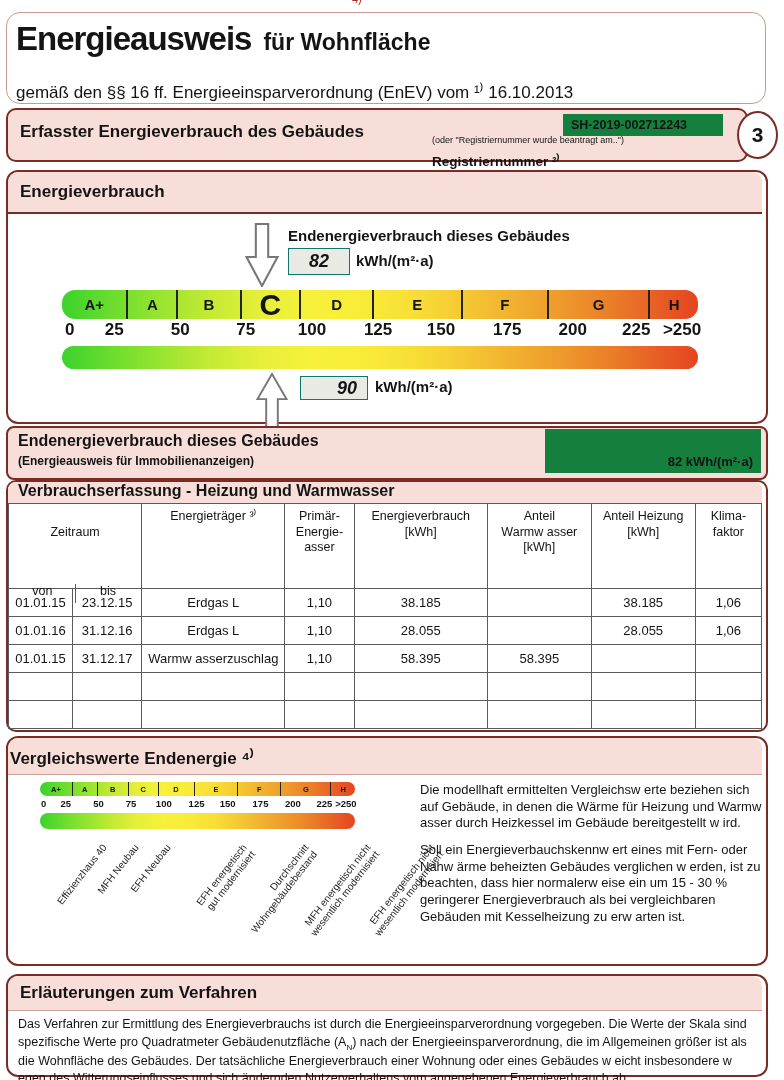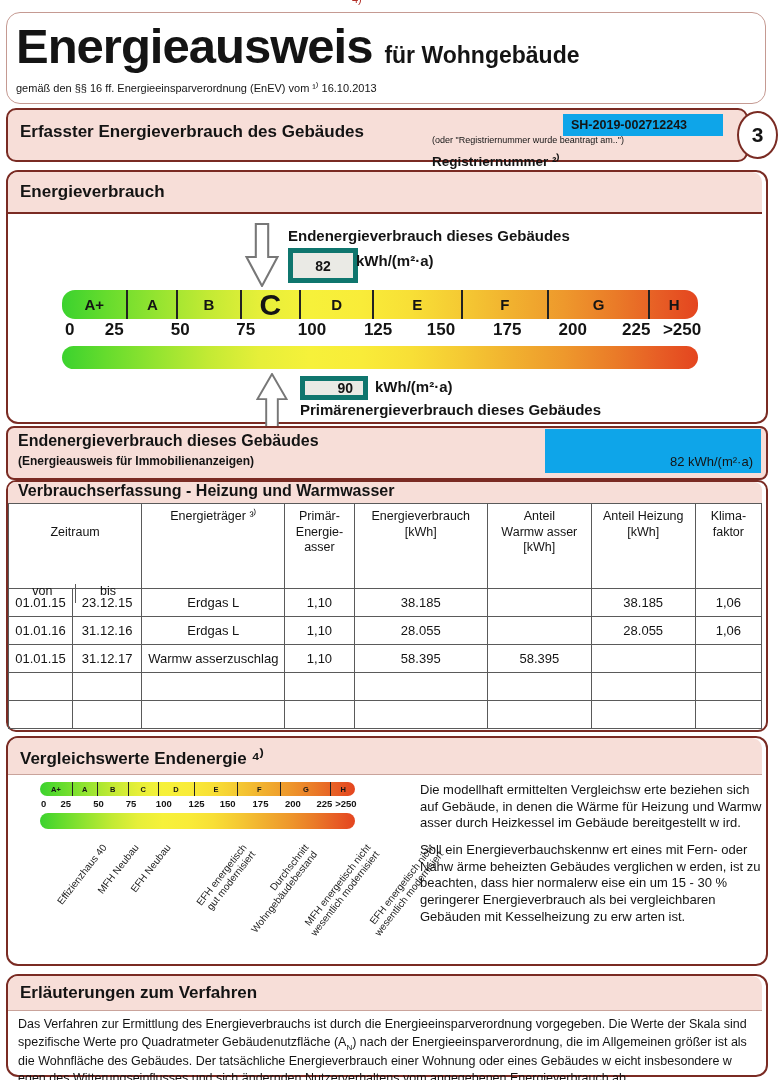--- a/index.html
+++ b/index.html
@@ -11,23 +11,23 @@
   html,body{margin:0;padding:0;background:#fff;}
   .page{position:relative;width:784px;height:1080px;background:#fff;overflow:hidden;
         font-family:"Liberation Sans",sans-serif;color:var(--ink);}
   .abs{position:absolute;}
   .box{position:absolute;background:#fff;border:2px solid var(--dr);border-radius:12px;}
   .strip{position:absolute;background:var(--pink);border-bottom:2px solid var(--dr);
          border-radius:10px 10px 0 0;}
   .sec-title{font-weight:bold;font-size:17px;}
   
   .hbox{border:1.5px solid #c59a92;border-radius:14px;background:#fff;}
-  .main-title{font-weight:bold;font-size:49px;letter-spacing:-1px;line-height:1;}
+  .main-title{font-weight:bold;font-size:33px;letter-spacing:-1px;line-height:1;}
   .main-title-suffix{font-weight:bold;font-size:23px;margin-left:12px;letter-spacing:0;}
-  .law-line{font-size:11px;}
+  .law-line{font-size:17px;}
   
   .scalegrad{background:linear-gradient(90deg,#3bd22e 0%,#66dc2d 7%,#95e430 15%,#c3ea34 23%,
       #e6ef39 31%,#f6f13a 39%,#f9ec39 47%,#f8df36 55%,#f5c933 63%,#f1b02f 71%,
       #ee982c 79%,#ea7b28 87%,#e75d25 94%,#e4451f 100%);}
   .band{display:flex;border-radius:13px;overflow:hidden;}
   .band span{display:flex;align-items:center;justify-content:center;
       font-weight:bold;font-size:15px;border-right:2px solid #222;}
   .band span:last-child{border-right:none;}
   .band span.current{font-size:30px;}
   .miniband span{font-size:7.5px;border-right:1px solid #222;}
@@ -39,22 +39,22 @@
   .ticks span:nth-child(4){left:28.9%;}
   .ticks span:nth-child(5){left:39.3%;}
   .ticks span:nth-child(6){left:49.7%;}
   .ticks span:nth-child(7){left:59.6%;}
   .ticks span:nth-child(8){left:70%;}
   .ticks span:nth-child(9){left:80.3%;}
   .ticks span:nth-child(10){left:90.3%;}
   .ticks span:nth-child(11){left:auto;right:-0.5%;transform:none;}
   .bigticks span{font-size:17px;}
   .miniticks span{font-size:9.5px;}
-  .valbox{position:absolute;background:#eaeae5;border:5px solid #0f766e;
-      display:flex;align-items:center;justify-content:center;font-weight:bold;font-size:14px;}
+  .valbox{position:absolute;background:#eaeae5;border:1px solid #0f766e;
+      display:flex;align-items:center;justify-content:center;font-weight:bold;font-size:18px;font-style:italic;}
   .unit{position:absolute;font-weight:bold;font-size:15px;}
   .blabel{position:absolute;font-weight:bold;font-size:15px;}
   
   table.vtab{position:absolute;border-collapse:collapse;table-layout:fixed;}
   table.vtab th,table.vtab td{border:1px solid var(--tline);font-weight:normal;}
   table.vtab th{vertical-align:top;text-align:center;font-size:12.5px;line-height:1.25;
       white-space:pre-line;padding-top:5px;height:50px;}
   table.vtab td{height:27px;font-size:13px;text-align:center;padding:0 2px;}
   td.al{text-align:left;padding-left:12px;}
   td.ar{text-align:right;padding-right:8px;}
@@ -64,33 +64,33 @@
   .zr .vb span{width:50%;text-align:center;padding-bottom:3px;}
   .zr .vb span+span{border-left:1px solid var(--tline);}
   
   .cmp-label{position:absolute;width:150px;text-align:right;font-size:10px;line-height:11px;
       transform:rotate(-52deg);transform-origin:100% 0;color:#222;}
   .cmp-text{position:absolute;font-size:13px;line-height:1.28;}
   .body-text{position:absolute;font-size:12.5px;line-height:1.42;}
   sub{font-size:8px;}
   .circle3{position:absolute;border:2.5px solid var(--dr);border-radius:50%;background:#fff;
       display:flex;align-items:center;justify-content:center;font-weight:bold;font-size:21px;}
-  .whitefield{position:absolute;background:#0ea5e9;}
+  .whitefield{position:absolute;background:#15803d;}
 </style>
 </head>
 <body>
 
 <div class="page">
 
   <div class="abs" style="left:352px;top:-7px;color:#b23028;font-size:11px;">4)</div>
 
   <div class="box hbox" style="left:6px;top:12px;width:758px;height:90px;"></div>
   <div class="abs" style="left:16px;top:22px;display:flex;align-items:baseline;">
     <span class="main-title">Energieausweis</span>
-    <span class="main-title-suffix">für Wohngebäude</span>
+    <span class="main-title-suffix">für Wohnfläche</span>
   </div>
   <div class="abs law-line" style="left:16px;top:80px;">gemäß den §§ 16 ff. Energieeinsparverordnung (EnEV) vom ¹⁾ 16.10.2013</div>
 
   <div class="box" style="left:6px;top:108px;width:738px;height:50px;background:var(--pink);border-radius:10px;"></div>
   <div class="abs sec-title" style="left:20px;top:122px;">Erfasster Energieverbrauch des Gebäudes</div>
   <div class="abs" style="left:432px;top:116px;font-weight:bold;font-size:13.5px;margin-top:36px;">Registriernummer ²⁾</div>
   <div class="abs" style="left:432px;top:135px;font-size:9px;">(oder "Registriernummer wurde beantragt am..")</div>
   <div class="whitefield" style="left:563px;top:114px;width:152px;height:22px;display:flex;align-items:center;padding-left:8px;font-size:12.5px;font-weight:bold;">SH-2019-002712243</div>
   <div class="circle3" style="left:737px;top:111px;width:37px;height:44px;">3</div>
 
@@ -131,26 +131,25 @@
     <span>&gt;250</span>
   </div>
 
   <div class="abs scalegrad" style="left:62px;top:346px;width:636px;height:23px;border-radius:12px;"></div>
 
   <svg class="abs" style="left:253px;top:373px;" width="38" height="58" viewBox="0 0 34 60">
     <path d="M2 27 L17 1 L32 27 h-9 v31 H11 V27 z" fill="#fff" stroke="#777" stroke-width="2"></path>
   </svg>
   <div class="valbox" style="left:300px;top:376px;width:68px;height:24px;justify-content:flex-end;padding-right:10px;box-sizing:border-box;">90</div>
   <div class="unit" style="left:375px;top:378px;">kWh/(m²·a)</div>
-  <div class="blabel" style="left:300px;top:401px;">Primärenergieverbrauch dieses Gebäudes</div>
 
   <div class="box" style="left:6px;top:426px;width:758px;height:50px;background:var(--pink);border-radius:8px;"></div>
   <div class="abs" style="left:18px;top:432px;font-weight:bold;font-size:16px;">Endenergieverbrauch dieses Gebäudes</div>
   <div class="abs" style="left:18px;top:454px;font-weight:bold;font-size:12px;">(Energieausweis für Immobilienanzeigen)</div>
-  <div class="whitefield" style="left:545px;top:429px;width:216px;height:44px;display:flex;align-items:flex-end;justify-content:flex-end;padding:4px 8px 4px 0;box-sizing:border-box;font-size:13px;font-weight:400;">82  kWh/(m²·a)</div>
+  <div class="whitefield" style="left:545px;top:429px;width:216px;height:44px;display:flex;align-items:flex-end;justify-content:flex-end;padding:4px 8px 4px 0;box-sizing:border-box;font-size:13px;font-weight:700;">82  kWh/(m²·a)</div>
 
   <div class="box" style="left:6px;top:480px;width:758px;height:248px;border-radius:10px;"></div>
   <div class="strip" style="left:8px;top:482px;width:754px;height:21px;border-bottom:none;border-radius:8px 8px 0 0;"></div>
   <div class="abs" style="left:18px;top:482px;font-weight:bold;font-size:16px;">Verbrauchserfassung - Heizung und Warmwasser</div>
 
   <table class="vtab" style="left:8px;top:503px;width:754px;">
     <colgroup>
       <col style="width:8.5%">
         <col style="width:9.2%">
         <col style="width:19%">
@@ -233,21 +232,21 @@
       <td></td>
       <td></td>
       <td></td>
       <td class="ar"></td>
     </tr>
   </tbody>
     </table>
 
   <div class="box" style="left:6px;top:736px;width:758px;height:226px;"></div>
   <div class="strip" style="left:8px;top:738px;width:754px;height:36px;border-bottom:1px solid #c9a39b;"></div>
-  <div class="abs sec-title" style="left:20px;top:746px;">Vergleichswerte Endenergie ⁴⁾</div>
+  <div class="abs sec-title" style="left:10px;top:746px;">Vergleichswerte Endenergie ⁴⁾</div>
 
   <div class="band miniband scalegrad abs" style="left:40px;top:782px;width:315px;height:14px;border-radius:7px;">
     <span style="width:10.4%">A+</span>
     <span style="width:7.7%">A</span>
     <span style="width:9.9%">B</span>
     <span style="width:9.3%">C</span>
     <span style="width:11.4%">D</span>
     <span style="width:14%">E</span>
     <span style="width:13.6%">F</span>
     <span style="width:16%">G</span>

